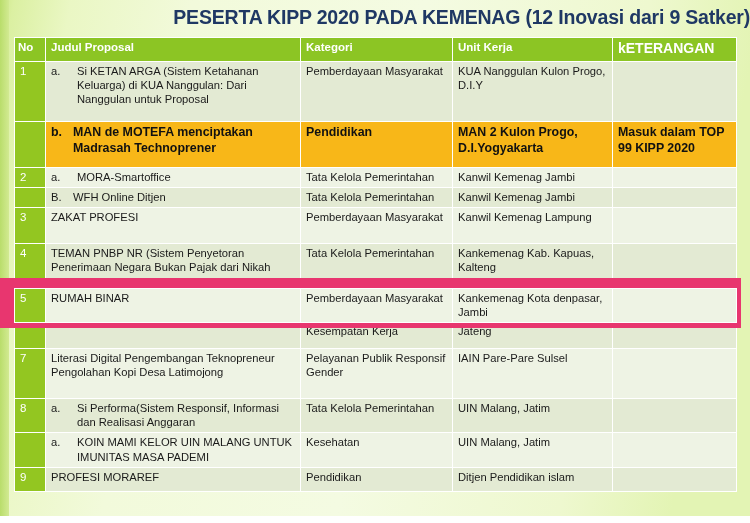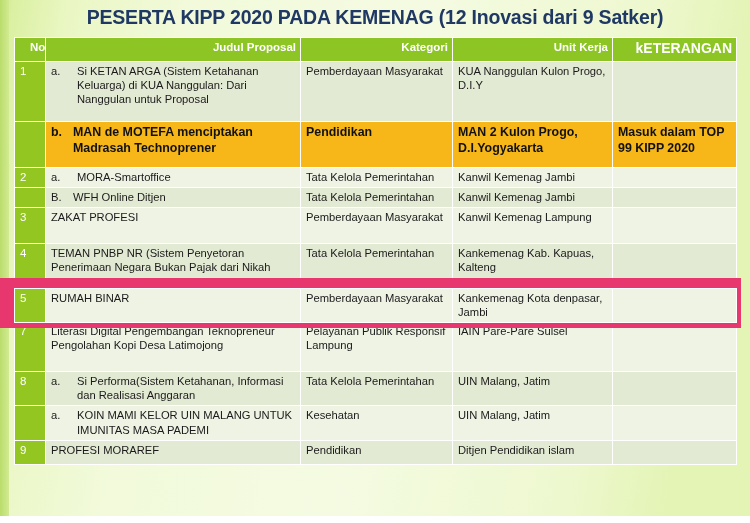--- a/index.html
+++ b/index.html
@@ -41,21 +41,21 @@
     left: 0; bottom: 0;
     width: 750px; height: 7px;
     background: #ffffff;
   }
 
   .slide-title {
     position: absolute;
     left: 0;
     top: 6px;
     width: 750px;
-    text-align: center;
+    text-align: right;
     font-size: 19.5px;
     font-weight: bold;
     color: #1f3864;
     letter-spacing: -0.2px;
     white-space: nowrap;
   }
 
   .table-wrap {
     position: absolute;
     left: 14px;
@@ -83,28 +83,28 @@
   col.c-jud  { width: 255px; }
   col.c-kat  { width: 152px; }
   col.c-unit { width: 160px; }
   col.c-ket  { width: 124px; }
 
   
   thead th {
     background: #8cc524;
     color: #ffffff;
     font-weight: bold;
-    text-align: right;
+    text-align: left;
     font-size: 11.5px;
     padding-top: 2px;
     padding-bottom: 2px;
     vertical-align: middle;
     height: 16px;
   }
-  thead th.th-no { text-align: left; padding-left: 15px; }
+  thead th.th-no { text-align: left; padding-left: 3px; }
   thead th.th-ket { font-size: 14px; }
 
   
   td.no {
     background: #93c621;
     color: #ffffff;
     font-weight: normal;
     font-size: 11.5px;
     text-align: left;
     padding-left: 4px;
@@ -266,33 +266,40 @@
             <td class="cell">Kankemenag Kab. Kapuas, Kalteng</td>
             <td class="ket"></td>
           </tr>
           <tr class="alt" style="height: 40px;">
             <td class="no"></td>
             <td class="cell"></td>
             <td class="cell"></td>
             <td class="cell"></td>
             <td class="ket"></td>
           </tr>
+          <tr style="height: 27px;">
+            <td class="no"></td>
+            <td class="cell"></td>
+            <td class="cell">Kesempatan Kerja</td>
+            <td class="cell">Jateng</td>
+            <td class="ket"></td>
+          </tr>
           <tr class="alt" style="height: 50px;">
             <td class="no">7</td>
             <td class="cell">Literasi Digital Pengembangan Teknopreneur Pengolahan Kopi Desa Latimojong</td>
-            <td class="cell">Pelayanan Publik Responsif Lampung</td>
+            <td class="cell">Pelayanan Publik Responsif Gender</td>
             <td class="cell">IAIN Pare-Pare Sulsel</td>
             <td class="ket"></td>
           </tr>
           <tr style="height: 34px;">
             <td class="no">8</td>
             <td class="cell">
               <div class="mark-row">
                 <span class="mark wide">a.</span>
-                <span class="mark-txt">Si Performa(Sistem Ketahanan, Informasi dan Realisasi Anggaran</span>
+                <span class="mark-txt">Si Performa(Sistem Responsif, Informasi dan Realisasi Anggaran</span>
               </div>
             </td>
             <td class="cell">Tata Kelola Pemerintahan</td>
             <td class="cell">UIN Malang, Jatim</td>
             <td class="ket"></td>
           </tr>
           <tr class="alt" style="height: 34px;">
             <td class="no"></td>
             <td class="cell">
               <div class="mark-row">

